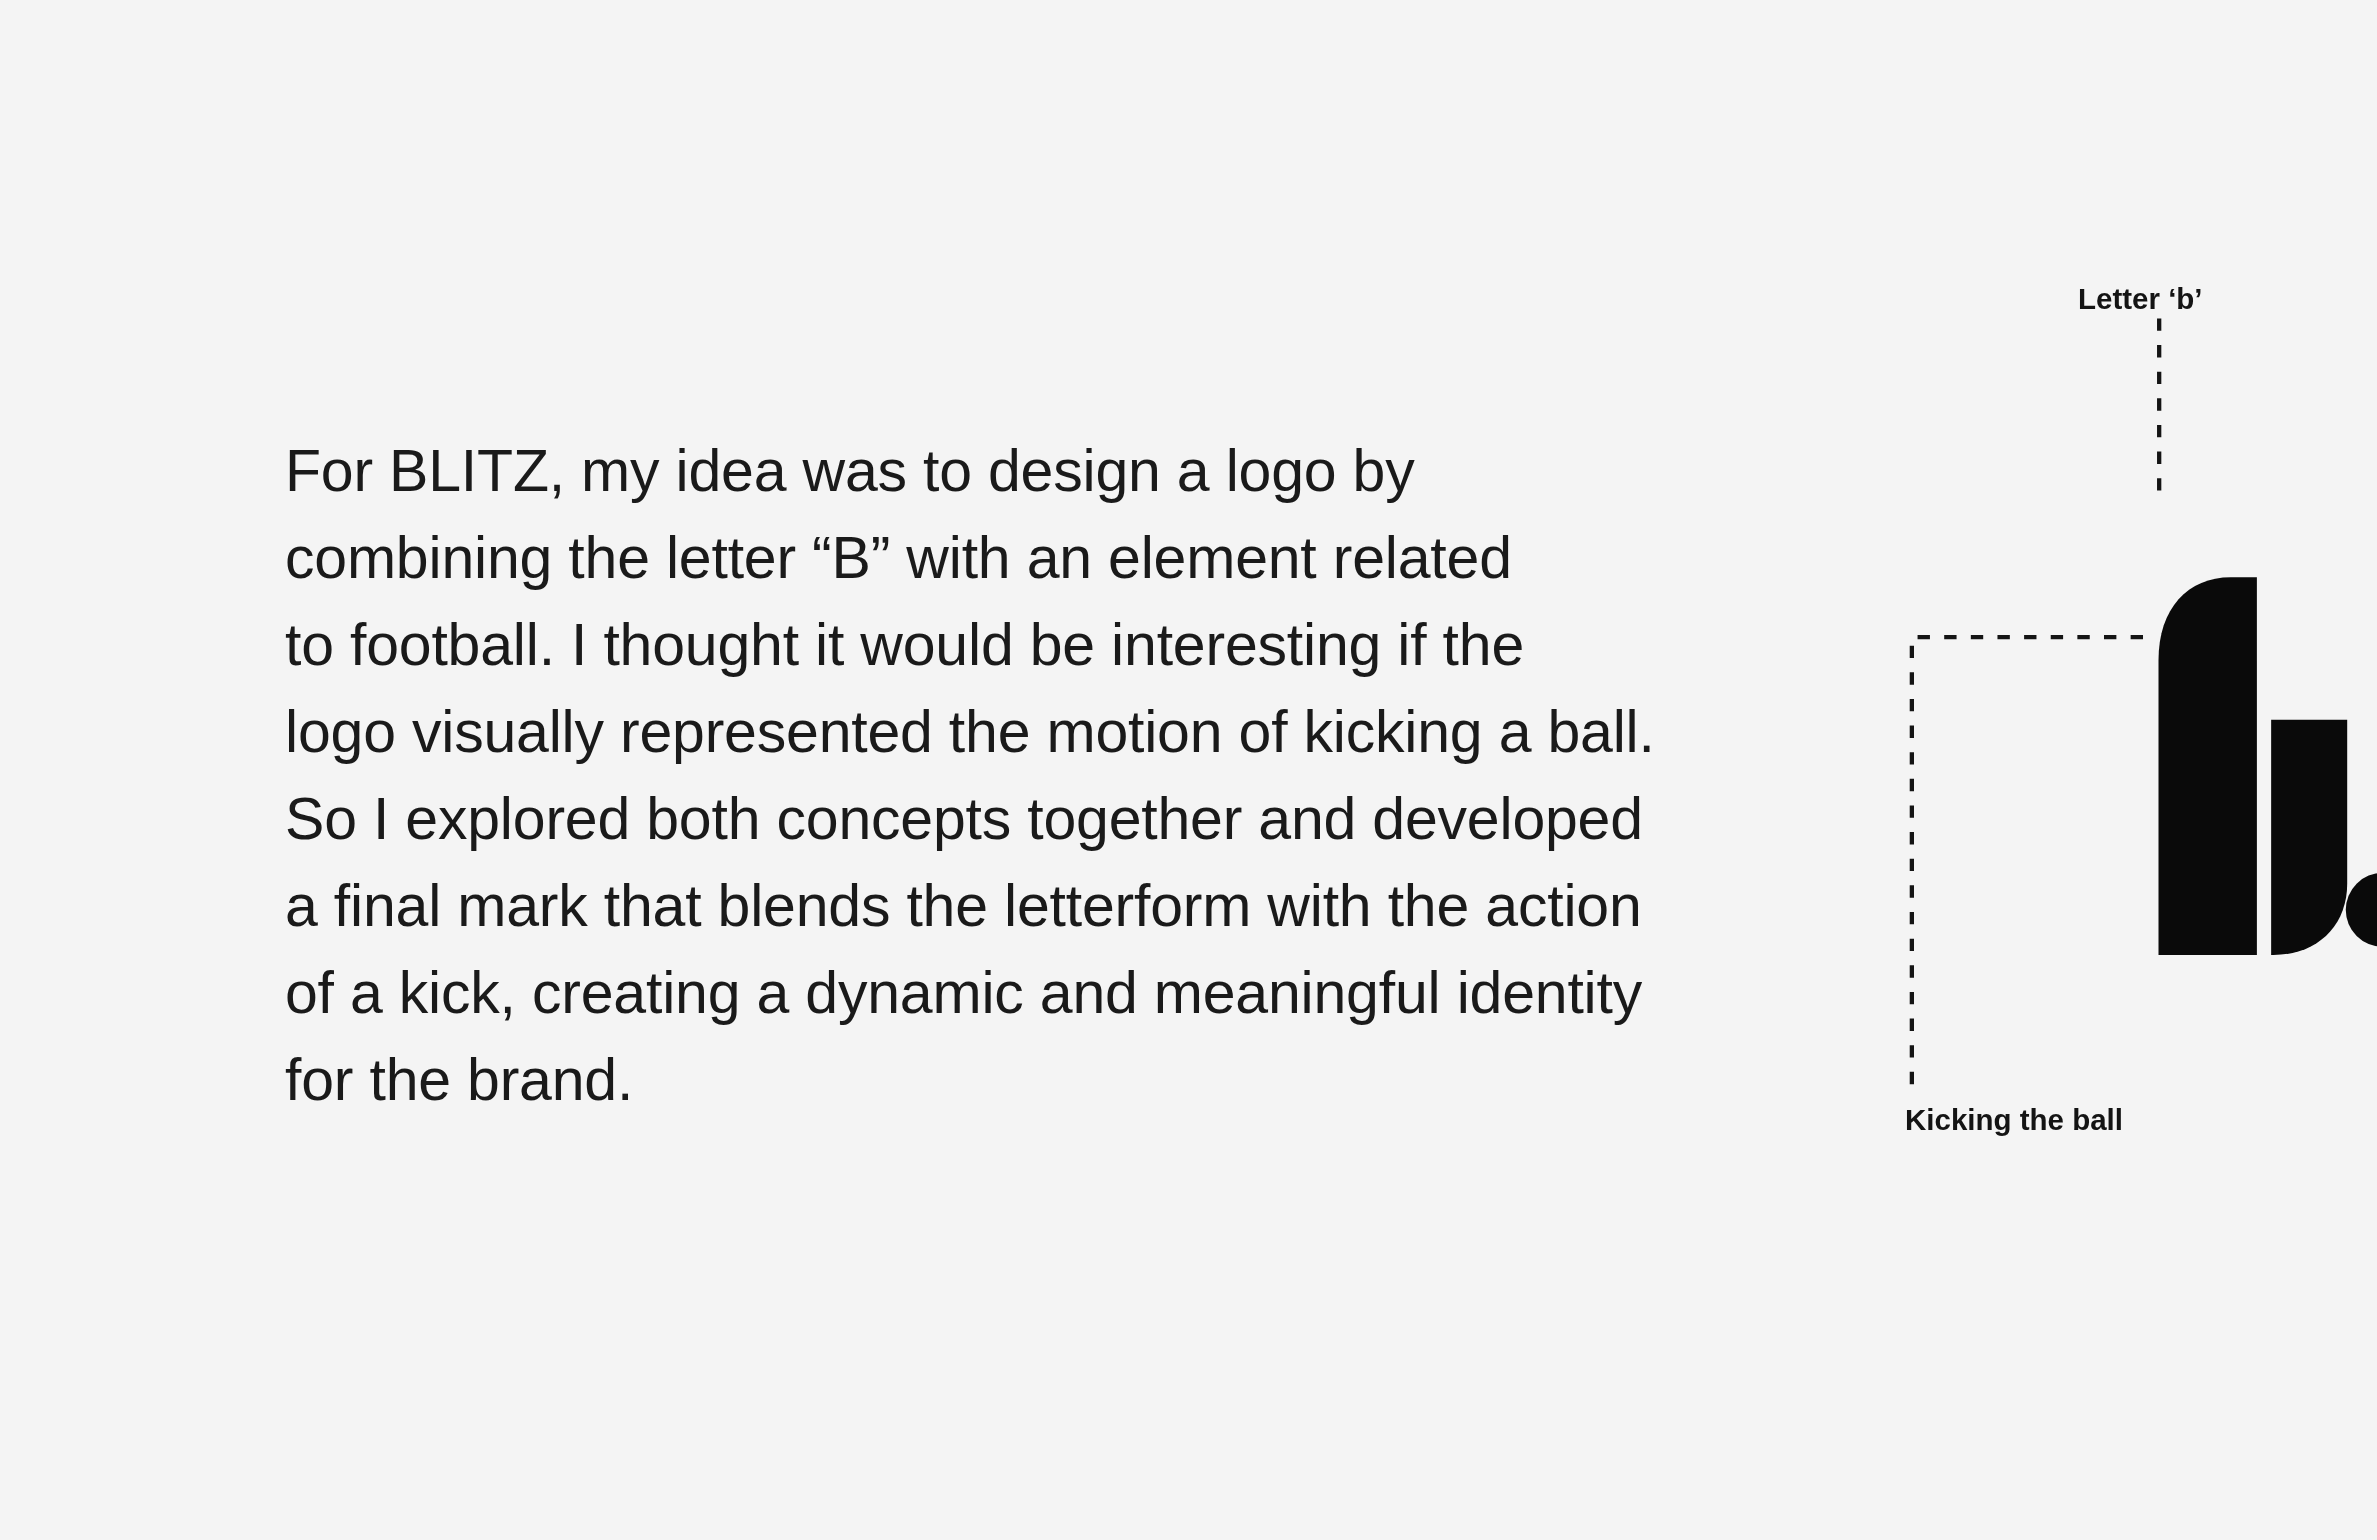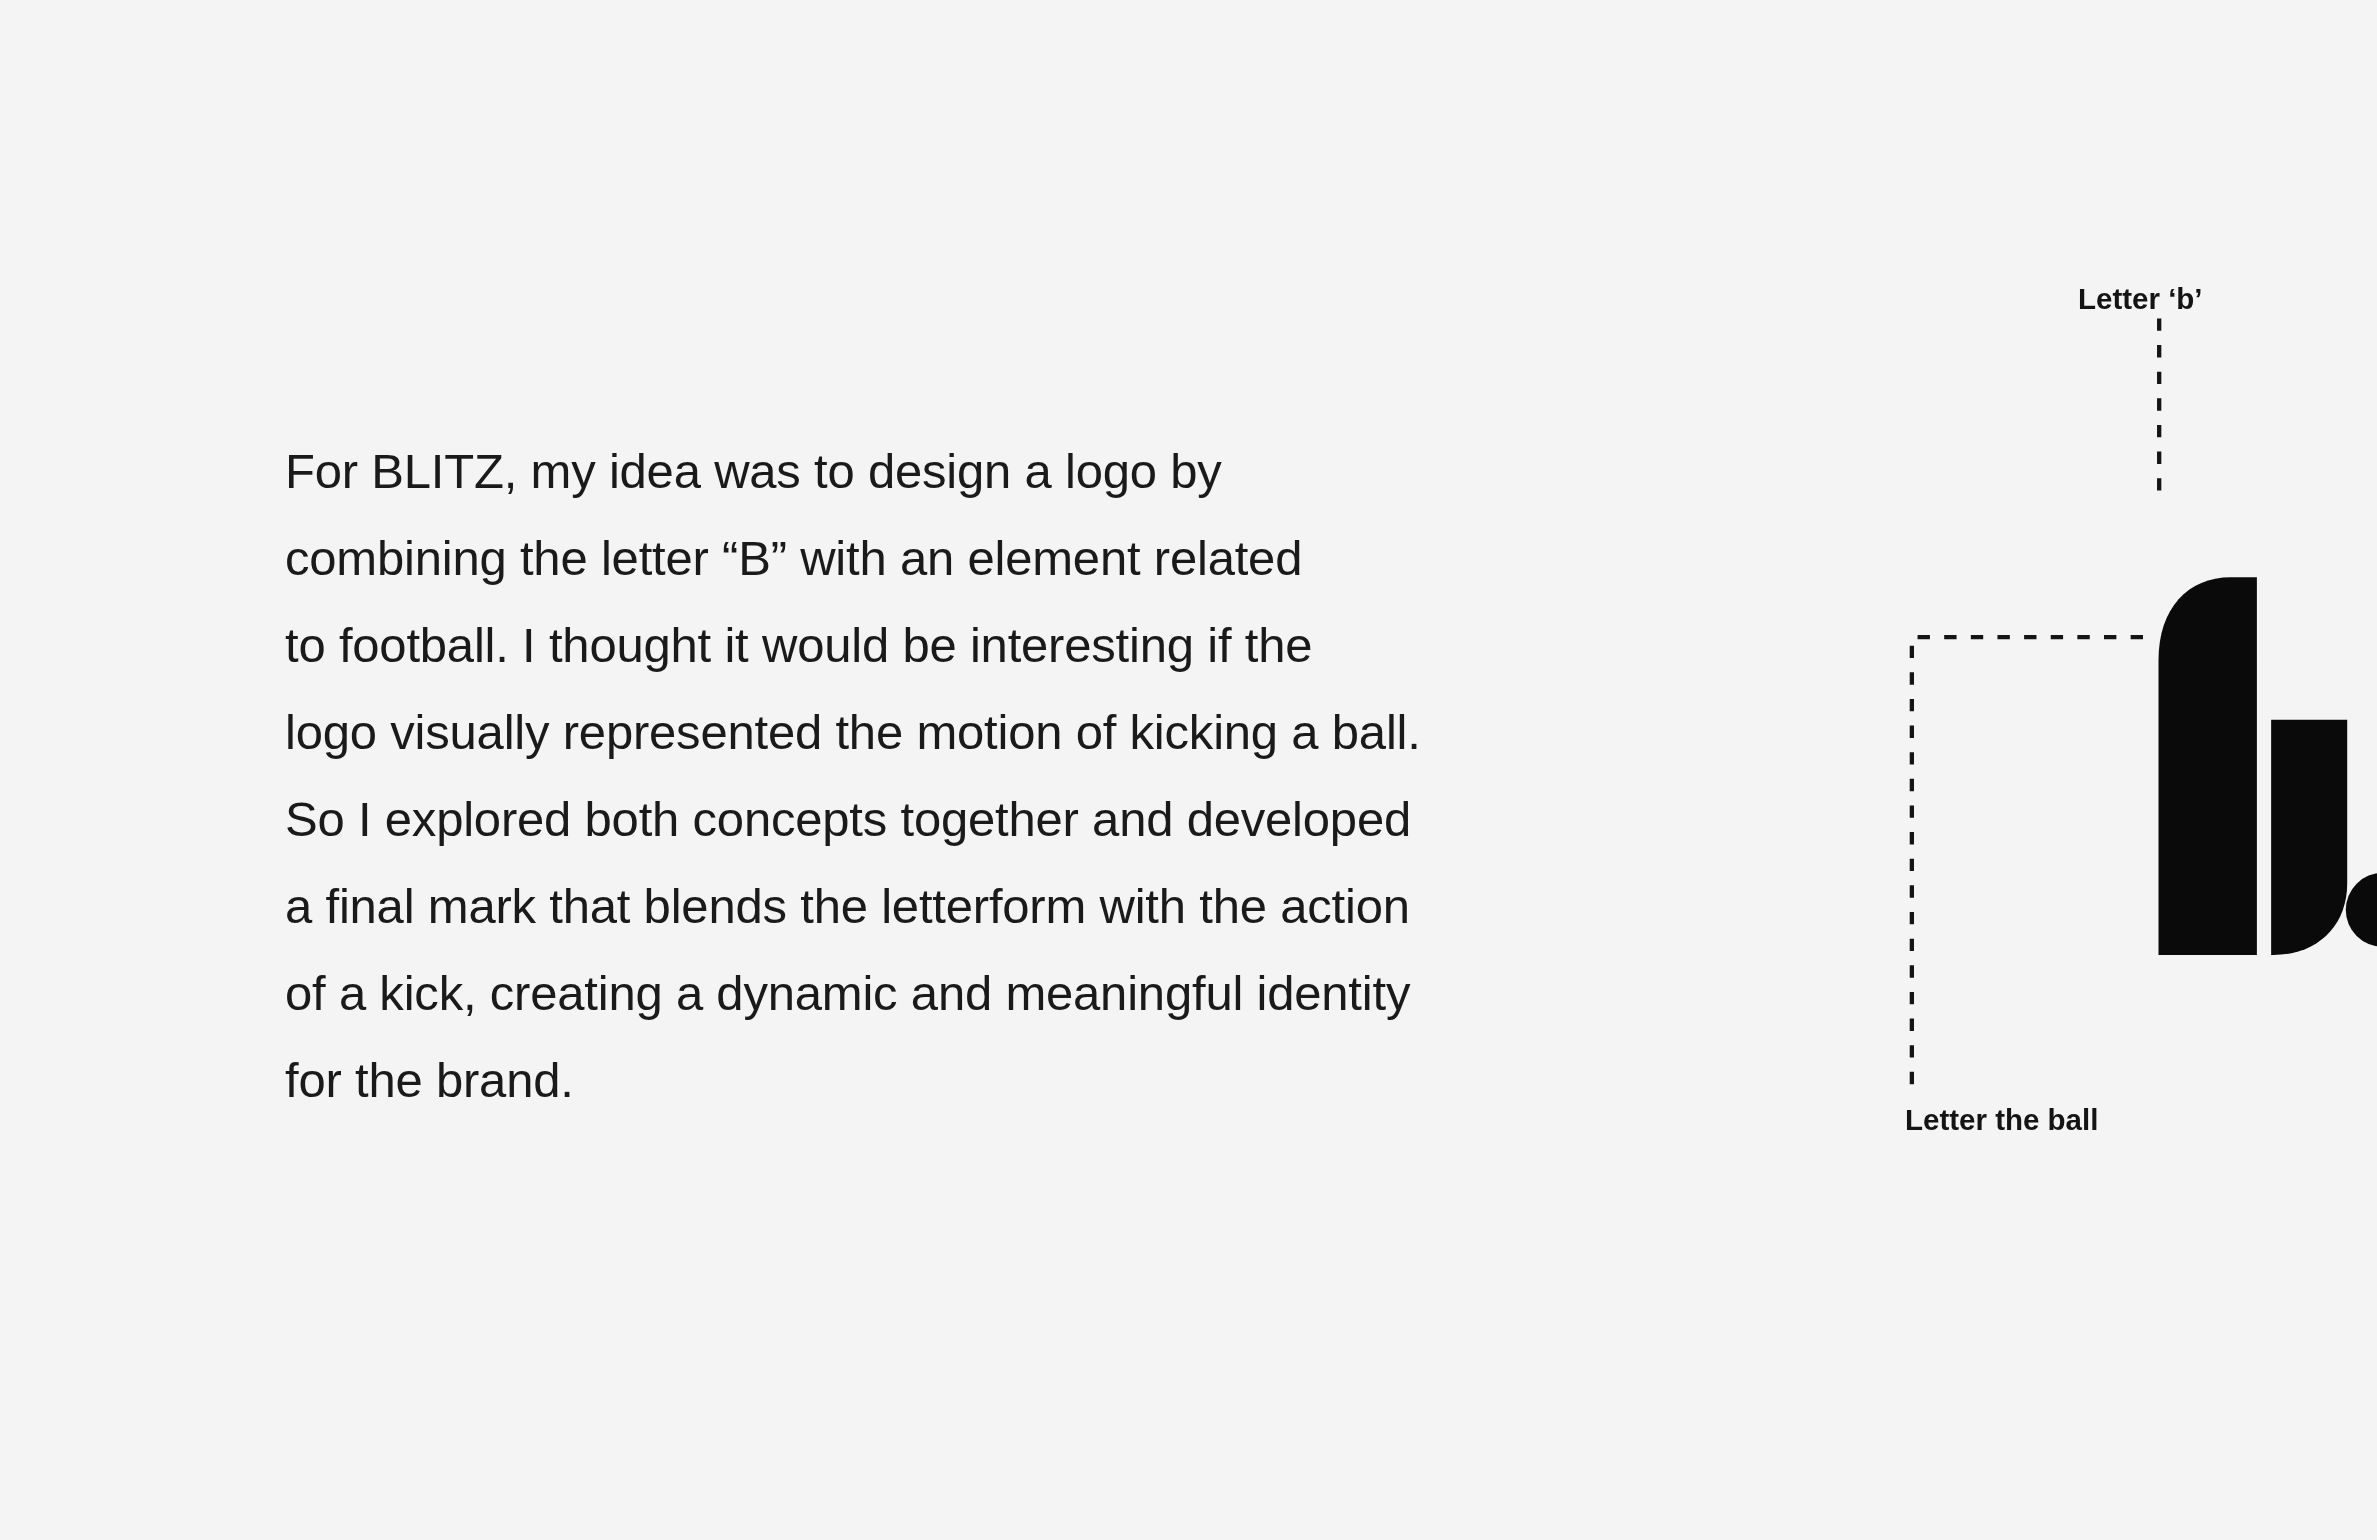--- a/index.html
+++ b/index.html
@@ -20,21 +20,21 @@
     height: 1541px;
     background: #f4f4f4;
   }
 
   
   .description {
     position: absolute;
     left: 285px;
     top: 428px;
     width: 1426px;
-    font-size: 49px;
+    font-size: 59px;
     line-height: 87px;
     letter-spacing: -0.2px;
     color: #1a1a1a;
     white-space: pre-line;
     font-weight: 400;
   }
 
   
   .diagram {
     position: absolute;
@@ -93,21 +93,21 @@
 logo visually represented the motion of kicking a ball.
 So I explored both concepts together and developed
 a final mark that blends the letterform with the action
 of a kick, creating a dynamic and meaningful identity
 for the brand.</div>
 
   <div class="diagram">
 
     <span class="callout-top">Letter ‘b’</span>
 
-    <span class="callout-bottom">Letter the ball</span>
+    <span class="callout-bottom">Kicking the ball</span>
 
     <svg class="leader-svg" viewBox="0 0 1600 2100">
 
       <path d="M 690 110 L 690 480" stroke="#141414" stroke-width="9" fill="none" stroke-dasharray="26 30" stroke-linecap="butt"></path>
 
       <path d="M 170 1720 L 170 780 L 660 780" stroke="#141414" stroke-width="9" fill="none" stroke-dasharray="26 30" stroke-linecap="butt"></path>
     </svg>
 
     <svg class="logo-svg" viewBox="0 0 700 850">
 

